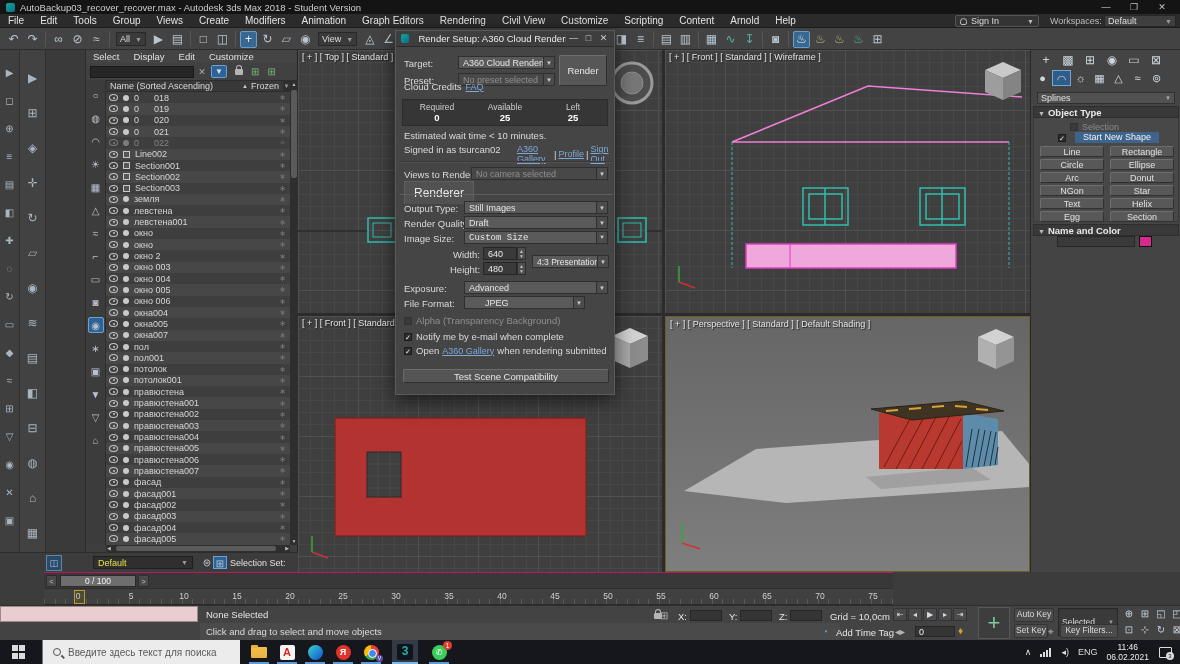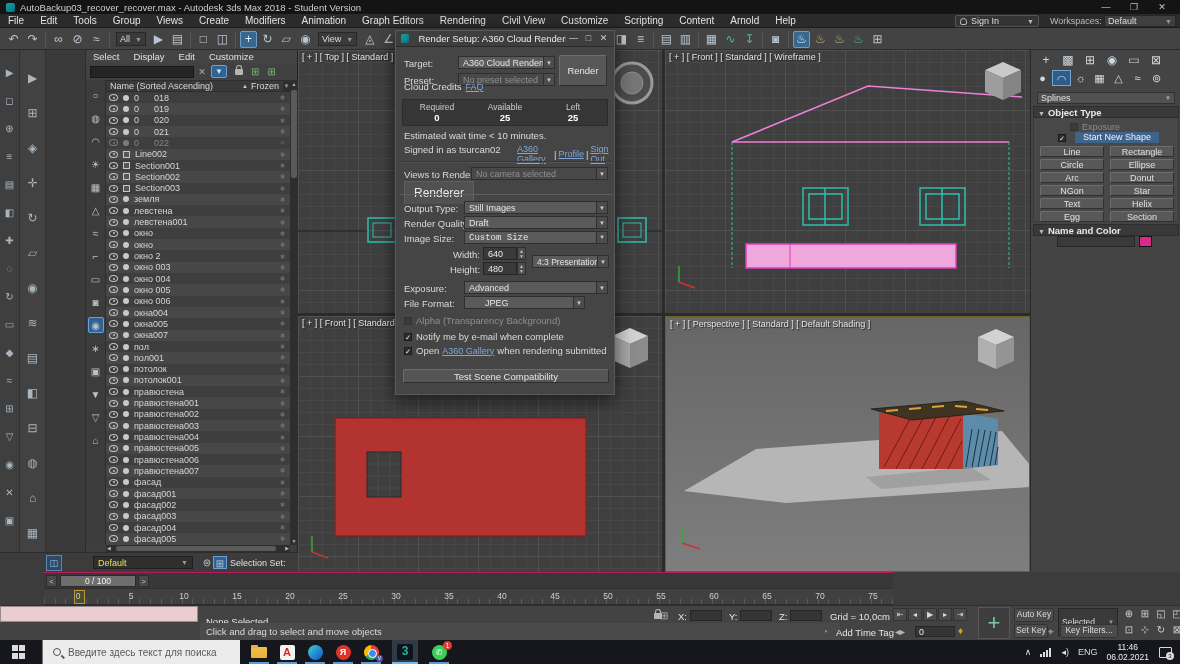--- a/index.html
+++ b/index.html
@@ -779,21 +779,21 @@
     <div class="cp-dd">
       <span>Splines</span>
       <span class="ar">▼</span>
     </div>
     <div class="rollout-h" style="top:56px;">
       <span class="tri">▼</span><span>Object Type</span>
     </div>
     <div class="ot-body">
       <div class="agrow">
         <span class="cb dim"></span>
-        <span class="t">Exposure</span>
+        <span class="t">Selection</span>
       </div>
       <div class="snsrow">
         <span class="cb">✓</span>
         <span class="sns-hl">Start New Shape</span>
       </div>
       <div id="ot-buttons">
           <span class="ot-btn">Line</span>
           <span class="ot-btn">Rectangle</span>
           <span class="ot-btn">Circle</span>
           <span class="ot-btn">Ellipse</span>
@@ -975,21 +975,21 @@
       <span class="tick-lb" style="left: 617px;">55</span>
       <span class="tick-lb" style="left: 670px;">60</span>
       <span class="tick-lb" style="left: 723px;">65</span>
       <span class="tick-lb" style="left: 776px;">70</span>
       <span class="tick-lb" style="left: 829px;">75</span>
     </div>
   <div class="abs trk-right"></div>
 
   <div class="abs statusbar">
     <div class="mxs-pink"></div>
-    <span class="st-txt" style="left:206px;top:10px;">None Selected</span>
+    <span class="st-txt" style="left:206px;top:3px;">None Selected</span>
     <div class="prompt-band"></div>
     <span class="st-txt" style="left:206px;top:20px;color:#dcdcdc;">Click and drag to select and move objects</span>
     <span class="lock" style="position:absolute;left:646px;top:7px;"></span>
     <span class="st-ico" style="left:660px;top:4px;">⊞</span>
     <span class="st-txt" style="left:678px;top:5px;">X:</span>
     <span class="coordf" style="left:690px;"></span>
     <span class="st-txt" style="left:729px;top:5px;">Y:</span>
     <span class="coordf" style="left:740px;"></span>
     <span class="st-txt" style="left:779px;top:5px;">Z:</span>
     <span class="coordf" style="left:790px;"></span>

